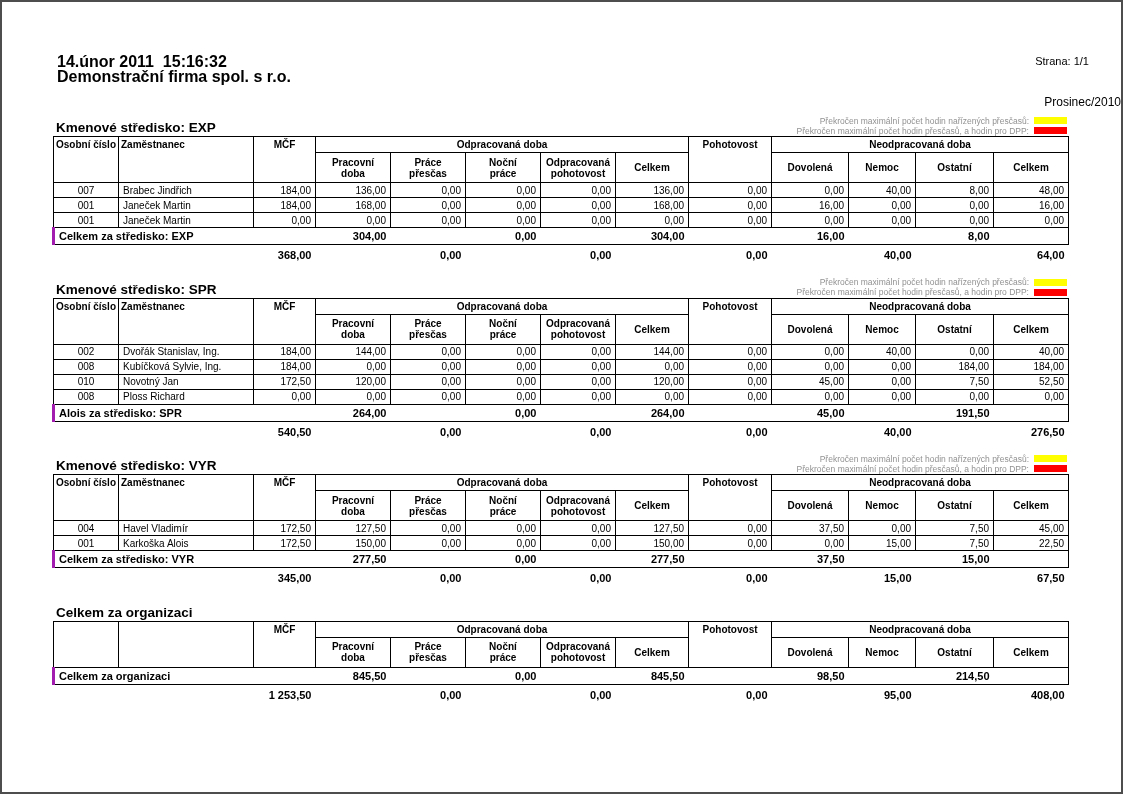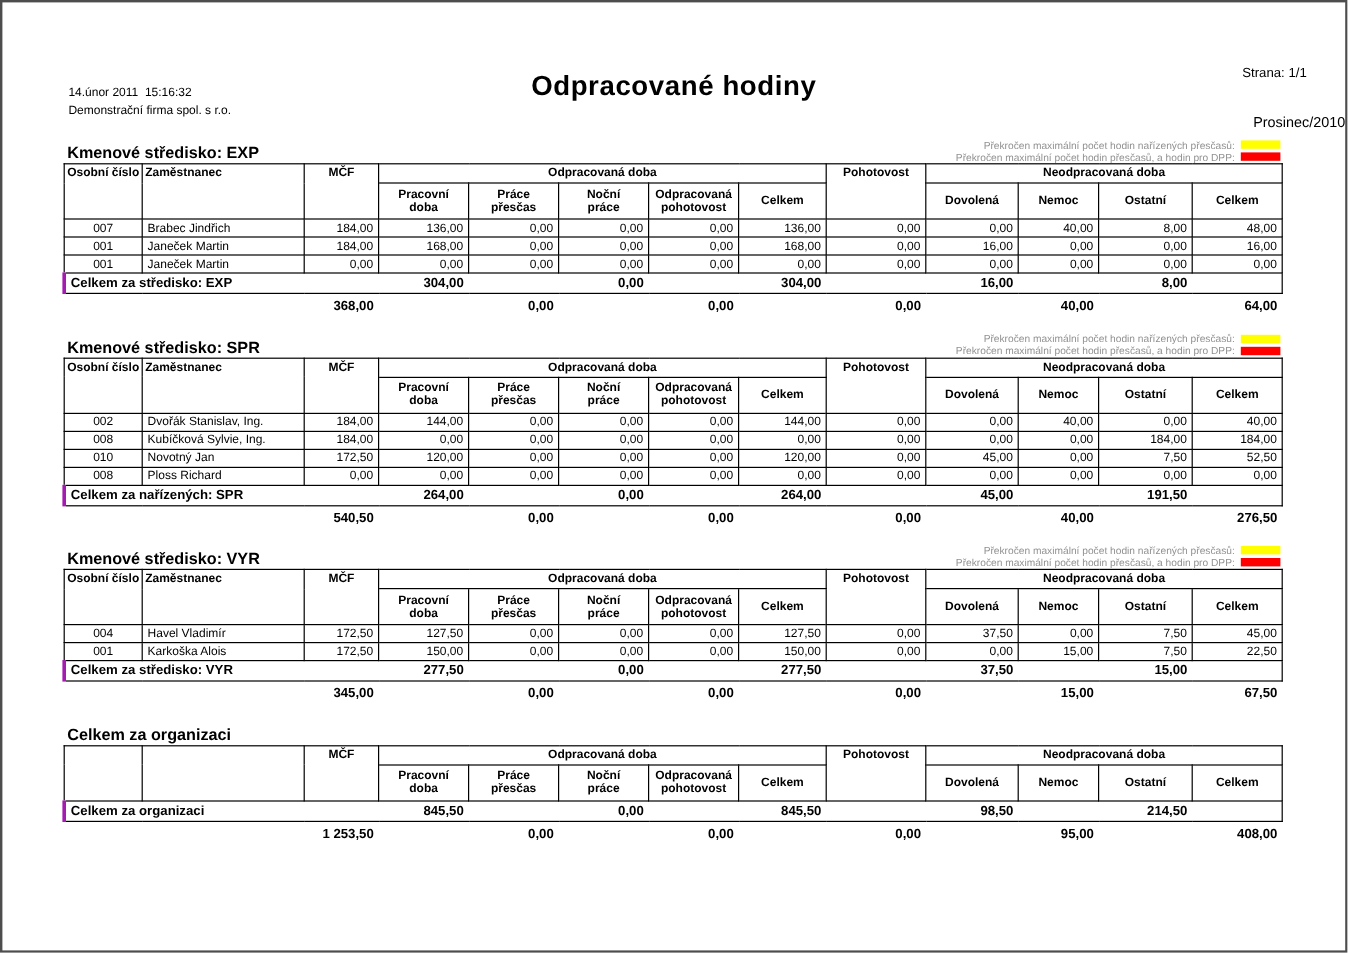--- a/index.html
+++ b/index.html
@@ -1,20 +1,20 @@
 <!DOCTYPE html>
 <html><head>
 <meta charset="utf-8">
 <style>
   * { margin:0; padding:0; box-sizing:border-box; }
   html,body { background:#ffffff; }
   body { font-family:"Liberation Sans","DejaVu Sans",sans-serif; color:#000; }
   .page { position:relative; width:1123px; height:794px; background:#fff; border:2px solid #4d4d4d; overflow:hidden; }
 
-  .meta { position:absolute; left:55px; top:68px; font-size:10px; line-height:15px; }
+  .meta { position:absolute; left:55px; top:52px; font-size:16px; line-height:15px;font-weight:bold; }
   .meta div { white-space:pre; }
   .title { position:absolute; left:0; right:0; top:56px; text-align:center; font-size:23px; font-weight:bold; letter-spacing:0.5px; }
   .period { position:absolute; left:0; right:0; top:93px; text-align:right; font-size:12px; }
   .pageno { position:absolute; right:32px; top:53px; font-size:11px; }
 
   .content { position:absolute; left:50px; top:108px; width:1015px; }
   .section { margin-bottom:8px; }
   .shead { position:relative; height:26px; }
   .stitle { position:absolute; left:4px; bottom:1px; font-size:13.5px; font-weight:bold; }
   .legend { position:absolute; right:0; bottom:0; font-size:8.5px; color:#919191; text-align:center; }
@@ -39,21 +39,20 @@
 </style>
 </head>
 <body>
 
 <div class="page">
 
   <div class="meta">
     <div>14.únor 2011  15:16:32</div>
     <div>Demonstrační firma spol. s r.o.</div>
   </div>
-  <div class="title">Odpracované hodiny</div>
   <div class="period">Prosinec/2010</div>
   <div class="pageno">Strana: 1/1</div>
 
   <div class="content">
 
     <div class="section">
       <div class="shead">
         <div class="stitle">Kmenové středisko: EXP</div>
         <div class="legend">
           <div class="legend-line">
@@ -291,21 +290,21 @@
           <td class="r">0,00</td>
           <td class="r">0,00</td>
           <td class="r">0,00</td>
           <td class="r">0,00</td>
           <td class="r">0,00</td>
           <td class="r">0,00</td>
           <td class="r">0,00</td>
           <td class="r">0,00</td>
         </tr>
         <tr class="t1">
-          <td class="l bl" colspan="2">Celkem za nařízených: SPR</td>
+          <td class="l bl" colspan="2">Alois za středisko: SPR</td>
           <td></td>
           <td class="r">264,00</td>
           <td></td>
           <td class="r">0,00</td>
           <td></td>
           <td class="r">264,00</td>
           <td></td>
           <td class="r">45,00</td>
           <td></td>
           <td class="r">191,50</td>

